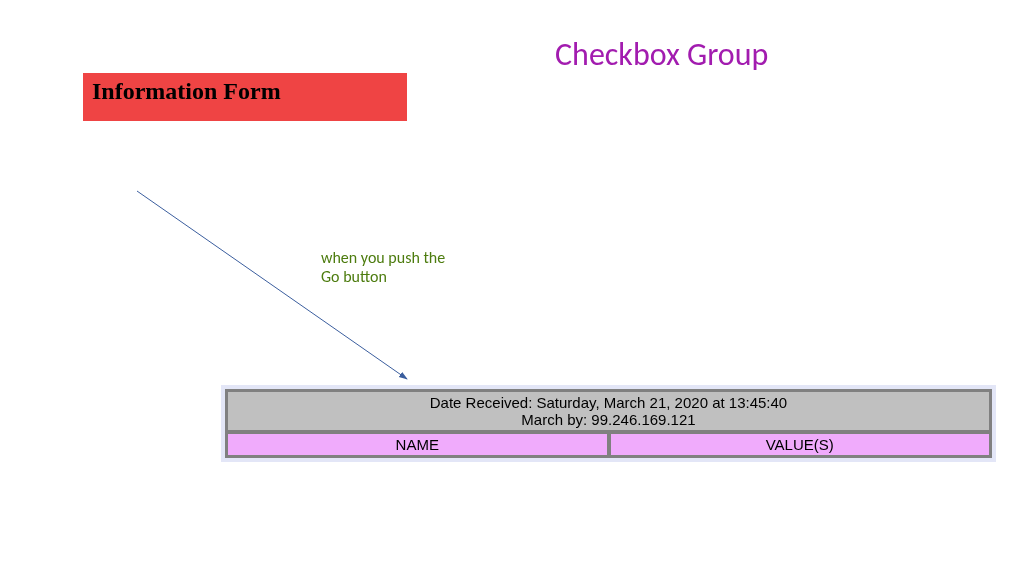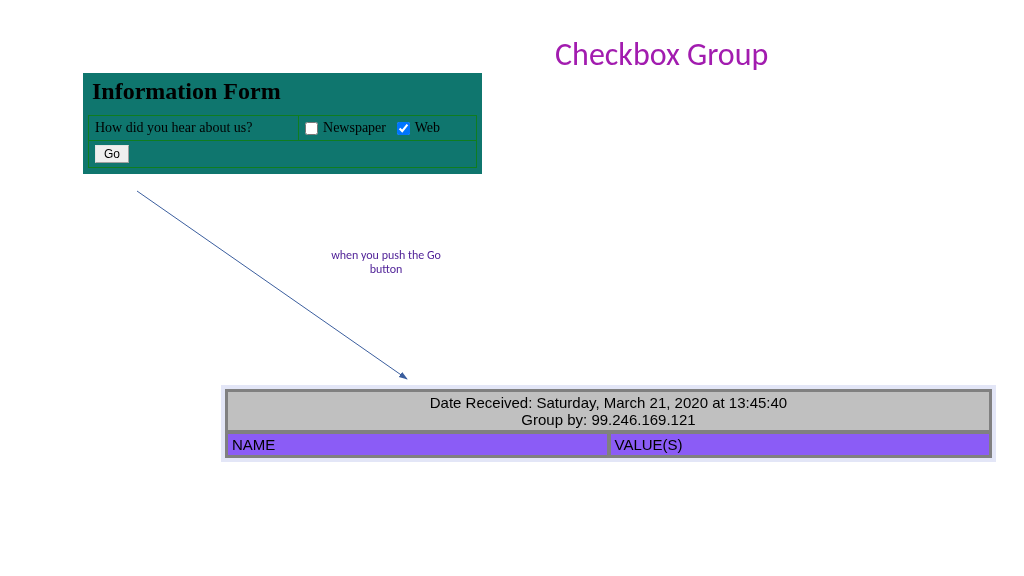--- a/index.html
+++ b/index.html
@@ -20,22 +20,22 @@
     font-family: Calibri, Arial, sans-serif;
     font-size: 32px;
     color: #a21caf;
     font-weight: 400;
   }
   
   .form-panel {
     position: absolute;
     left: 83px;
     top: 73px;
-    width: 399px;
-    background: #0f766e;
+    width: 324px;
+    background: #ef4444;
     padding: 3px 5px 6px 5px;
     box-sizing: border-box;
   }
   .form-heading {
     font-family: "Times New Roman", Times, serif;
     font-weight: bold;
     font-size: 24px;
     margin: 2px 0 10px 4px;
   }
   .form-table {
@@ -65,24 +65,23 @@
     margin: 0 2px 0 0;
     vertical-align: middle;
   }
   
   .annotation {
     position: absolute;
     left: 321px;
     top: 248px;
     width: 130px;
     font-family: Calibri, Arial, sans-serif;
-    font-size: 12px;
-    color: #4c1d95;
+    font-size: 16px;
+    color: #4d7c0f;
     line-height: 1.2;
-    text-align: center;
   }
   
   .arrow-svg {
     position: absolute;
     left: 0;
     top: 0;
     pointer-events: none;
   }
   
   .result-panel {
@@ -108,74 +107,54 @@
     padding: 2px 4px;
     text-align: left;
     font-weight: normal;
     margin-top: 15px;
   }
   .result-table .hdr {
     background: #c0c0c0;
     text-align: center;
   }
   .result-table .colhdr {
-    background: #8b5cf6;
+    background: #f0abfc;
+    text-align: center;
   }
   .meta-line {
     display: block;
   }
 </style>
 </head>
 <body>
 
 <div class="slide-title">Checkbox Group</div>
 
 <div class="form-panel">
   <div class="form-heading">Information Form</div>
-  <table class="form-table">
-    <tbody>
-        <tr>
-      <td style="width:54%">
-        <span>How did you hear about us?</span>
-      </td>
-      <td>
-        <input type="checkbox" class="cb" style="">
-        <span>Newspaper</span>
-        &nbsp;
-        <input type="checkbox" class="cb" checked="" style="">
-        <span>Web</span>
-      </td>
-    </tr>
-    <tr>
-      <td colspan="2" class="full">
-        <button class="go-btn">Go</button>
-      </td>
-    </tr>
-  </tbody>
-    </table>
 </div>
 
 <svg class="arrow-svg" width="1024" height="576">
   <defs>
     <marker id="ah" markerWidth="10" markerHeight="10" refX="8" refY="3" orient="auto">
       <path d="M0,0 L9,3 L0,6 Z" fill="#3b5e9e"></path>
     </marker>
   </defs>
   <line x1="137" y1="191" x2="407" y2="379" stroke="#3b5e9e" stroke-width="1" marker-end="url(#ah)"></line>
 </svg>
 
 <div class="annotation">when you push the Go button</div>
 
 <div class="result-panel">
   <table class="result-table">
     <tbody>
         <tr>
       <td colspan="2" class="hdr">
         <span class="meta-line">Date Received: Saturday, March 21, 2020 at 13:45:40</span>
-        <span class="meta-line">Group by: 99.246.169.121</span>
+        <span class="meta-line">March by: 99.246.169.121</span>
       </td>
     </tr>
     <tr>
       <td class="colhdr" style="width:50%">NAME</td>
       <td class="colhdr">VALUE(S)</td>
     </tr>
   </tbody>
     </table>
 </div>
 

